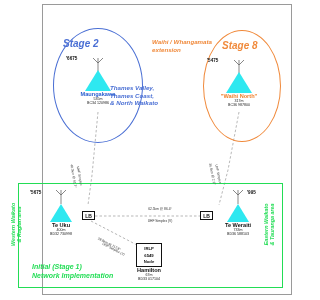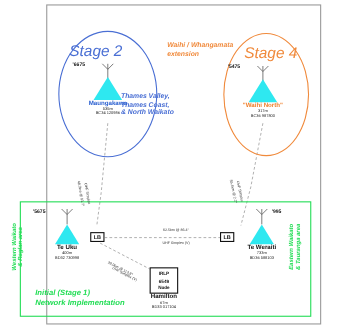--- a/index.html
+++ b/index.html
@@ -18,21 +18,21 @@
   .ellipse{position:absolute;border-radius:50%;box-sizing:border-box;background:transparent;}
   .ell-stage2{left:53px;top:28px;width:90px;height:115px;border:1px solid #4a6fd4;}
   .ell-stage3{left:203px;top:30px;width:78px;height:112px;border:1px solid #f08a3c;}
 
   
   .greenbox{
     position:absolute;left:18px;top:183px;width:265px;height:105px;
     border:1px solid #22dd55;box-sizing:border-box;background:transparent;
   }
 
-  .stage-title{position:absolute;font-style:italic;font-weight:normal;font-size:14px;white-space:nowrap;}
+  .stage-title{position:absolute;font-style:italic;font-weight:bold;font-size:10px;white-space:nowrap;}
   .stage2-title{left:63px;top:38px;color:#4a6fd4;}
   .stage3-title{left:222px;top:40px;color:#f08a3c;}
 
   .zone-note{position:absolute;font-style:italic;font-weight:bold;font-size:6.2px;line-height:7.6px;white-space:nowrap;}
   .note-thames{left:110px;top:84px;color:#4a6fd4;}
   .note-waihi{left:152px;top:38px;color:#f08a3c;}
   .note-stage1{left:32px;top:262px;color:#22dd55;}
 
   .side-note{
     position:absolute;font-style:italic;font-weight:bold;font-size:5.4px;
@@ -101,21 +101,21 @@
 
     <line x1="238" y1="190" x2="238" y2="204" stroke="#555" stroke-width="0.7"></line>
     <line x1="233" y1="190" x2="238" y2="195" stroke="#555" stroke-width="0.7"></line>
     <line x1="243" y1="190" x2="238" y2="195" stroke="#555" stroke-width="0.7"></line>
   </svg>
 
   <div class="ellipse ell-stage2"></div>
   <div class="ellipse ell-stage3"></div>
 
   <div class="stage-title stage2-title">Stage 2</div>
-  <div class="stage-title stage3-title">Stage 4</div>
+  <div class="stage-title stage3-title">Stage 8</div>
 
   <div class="zone-note note-thames" style="white-space:pre;">Thames Valley,
 Thames Coast,
 &amp; North Waikato</div>
   <div class="zone-note note-waihi" style="white-space:pre;">Waihi / Whangamata
 extension</div>
 
   <div class="greenbox"></div>
   <div class="zone-note note-stage1" style="white-space:pre;font-size:7px;line-height:9px;">Initial (Stage 1)
 Network Implementation</div>

